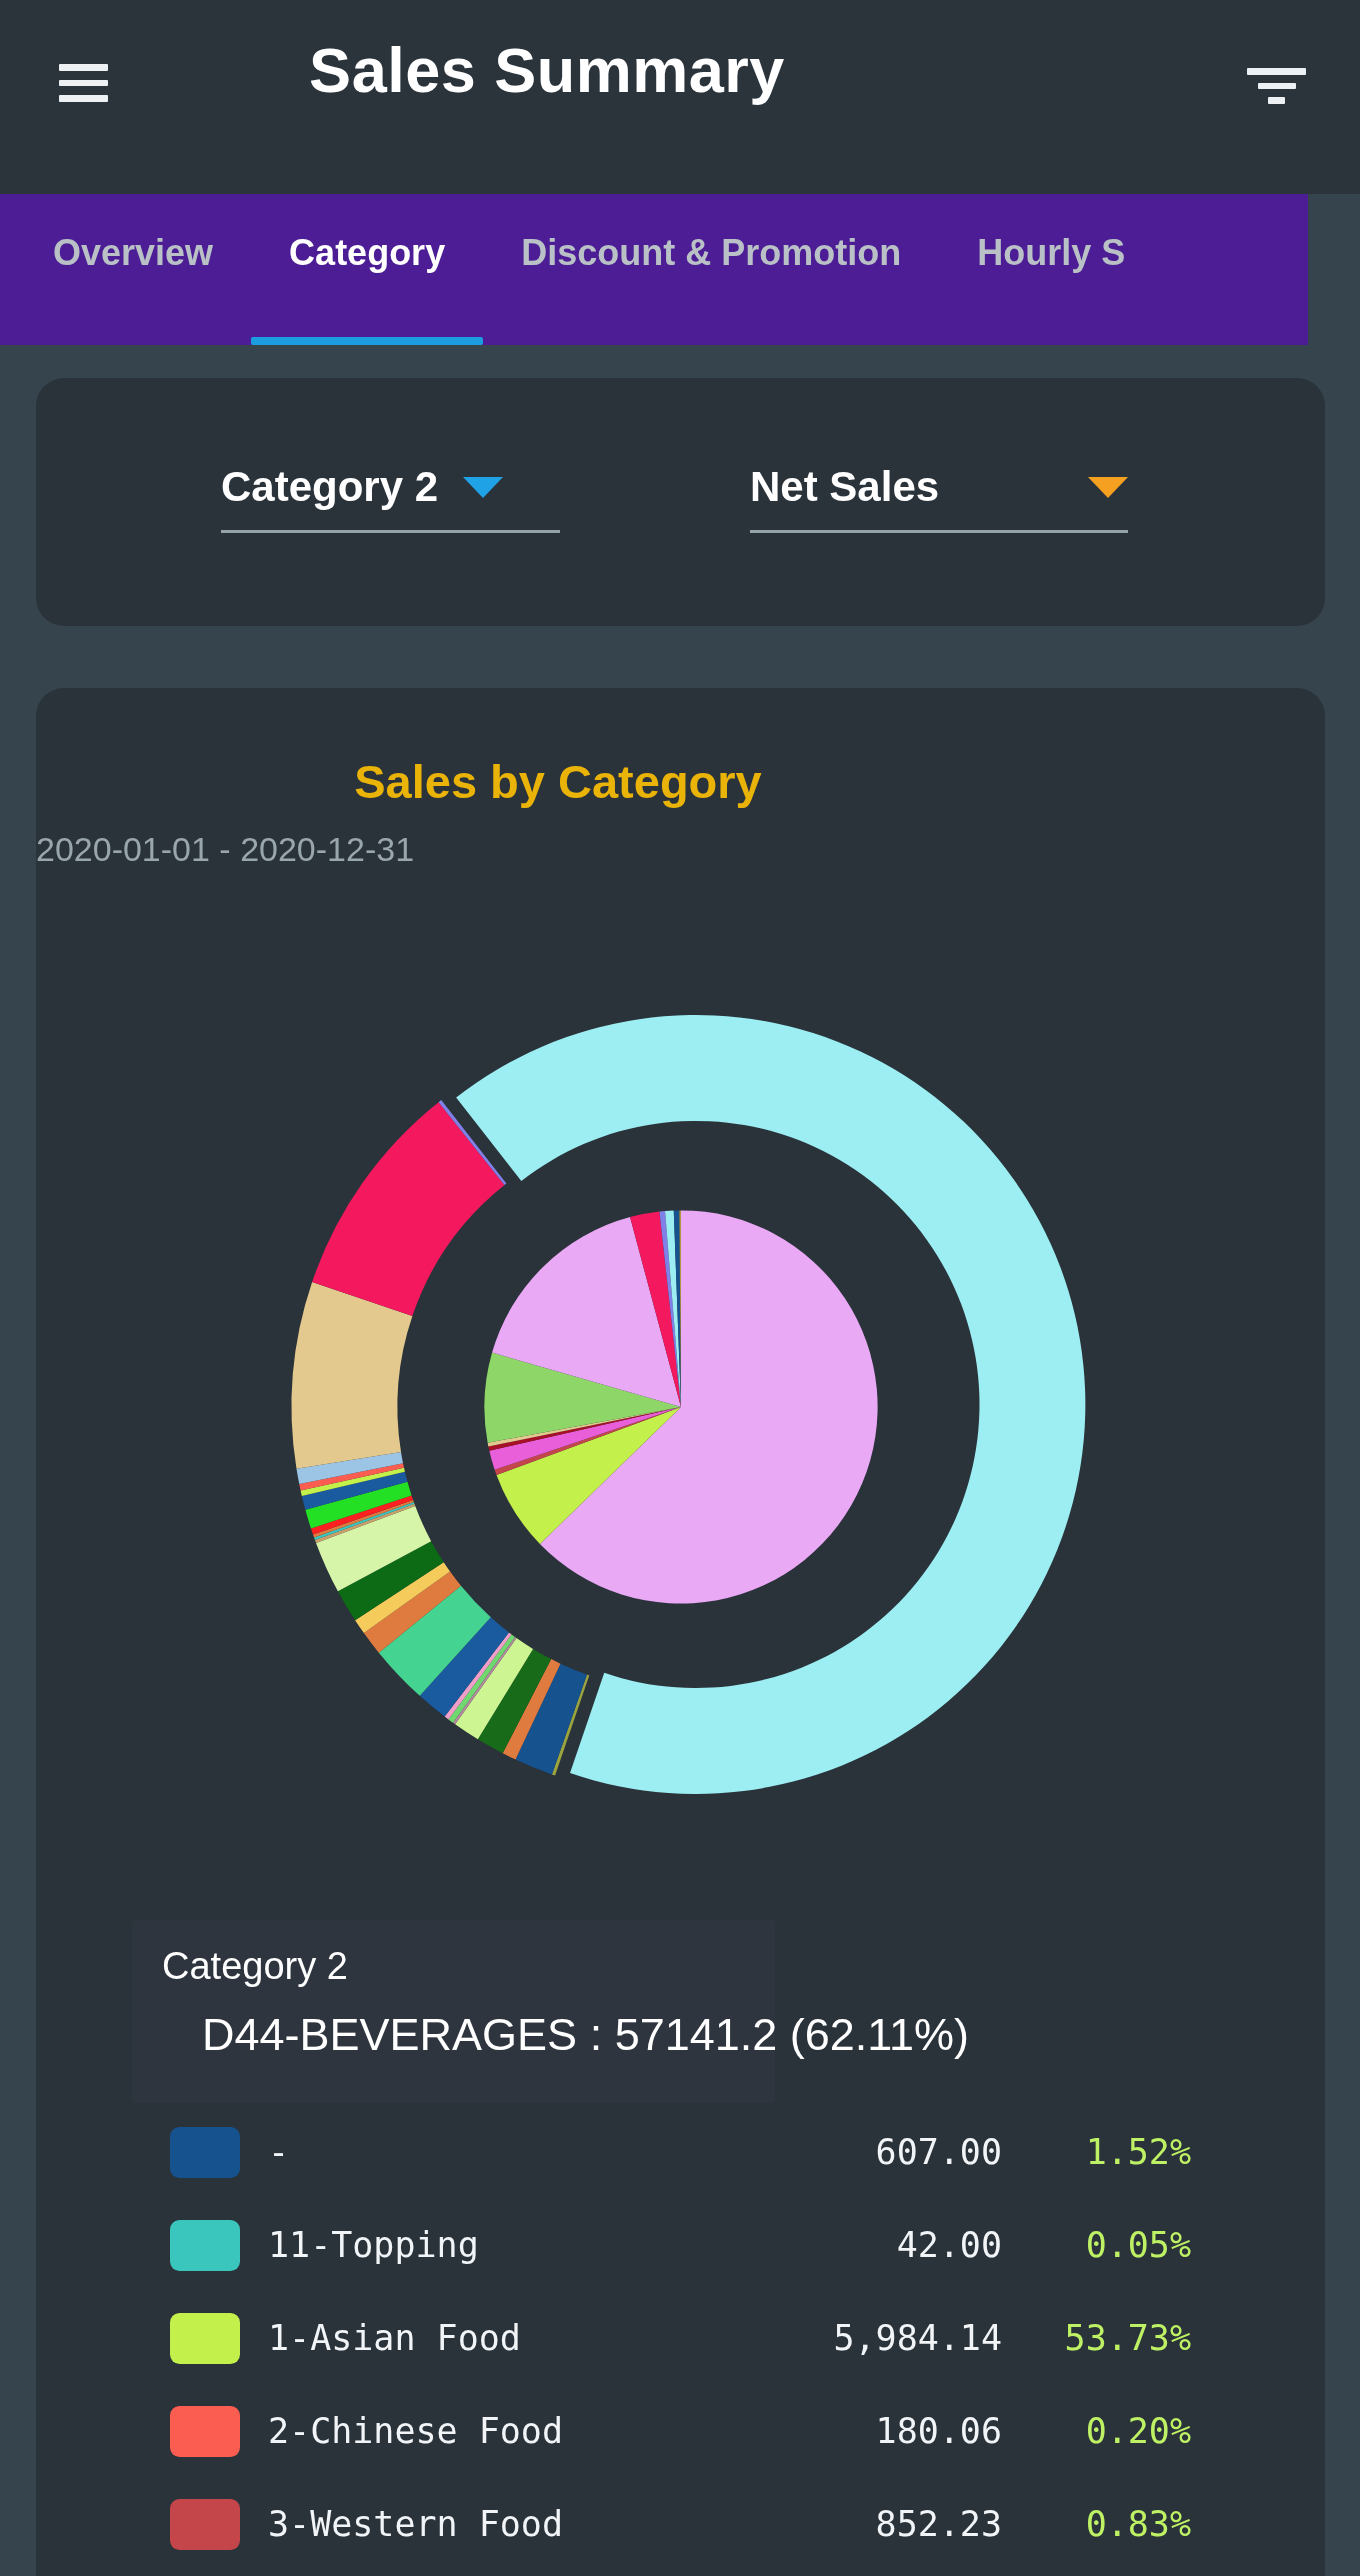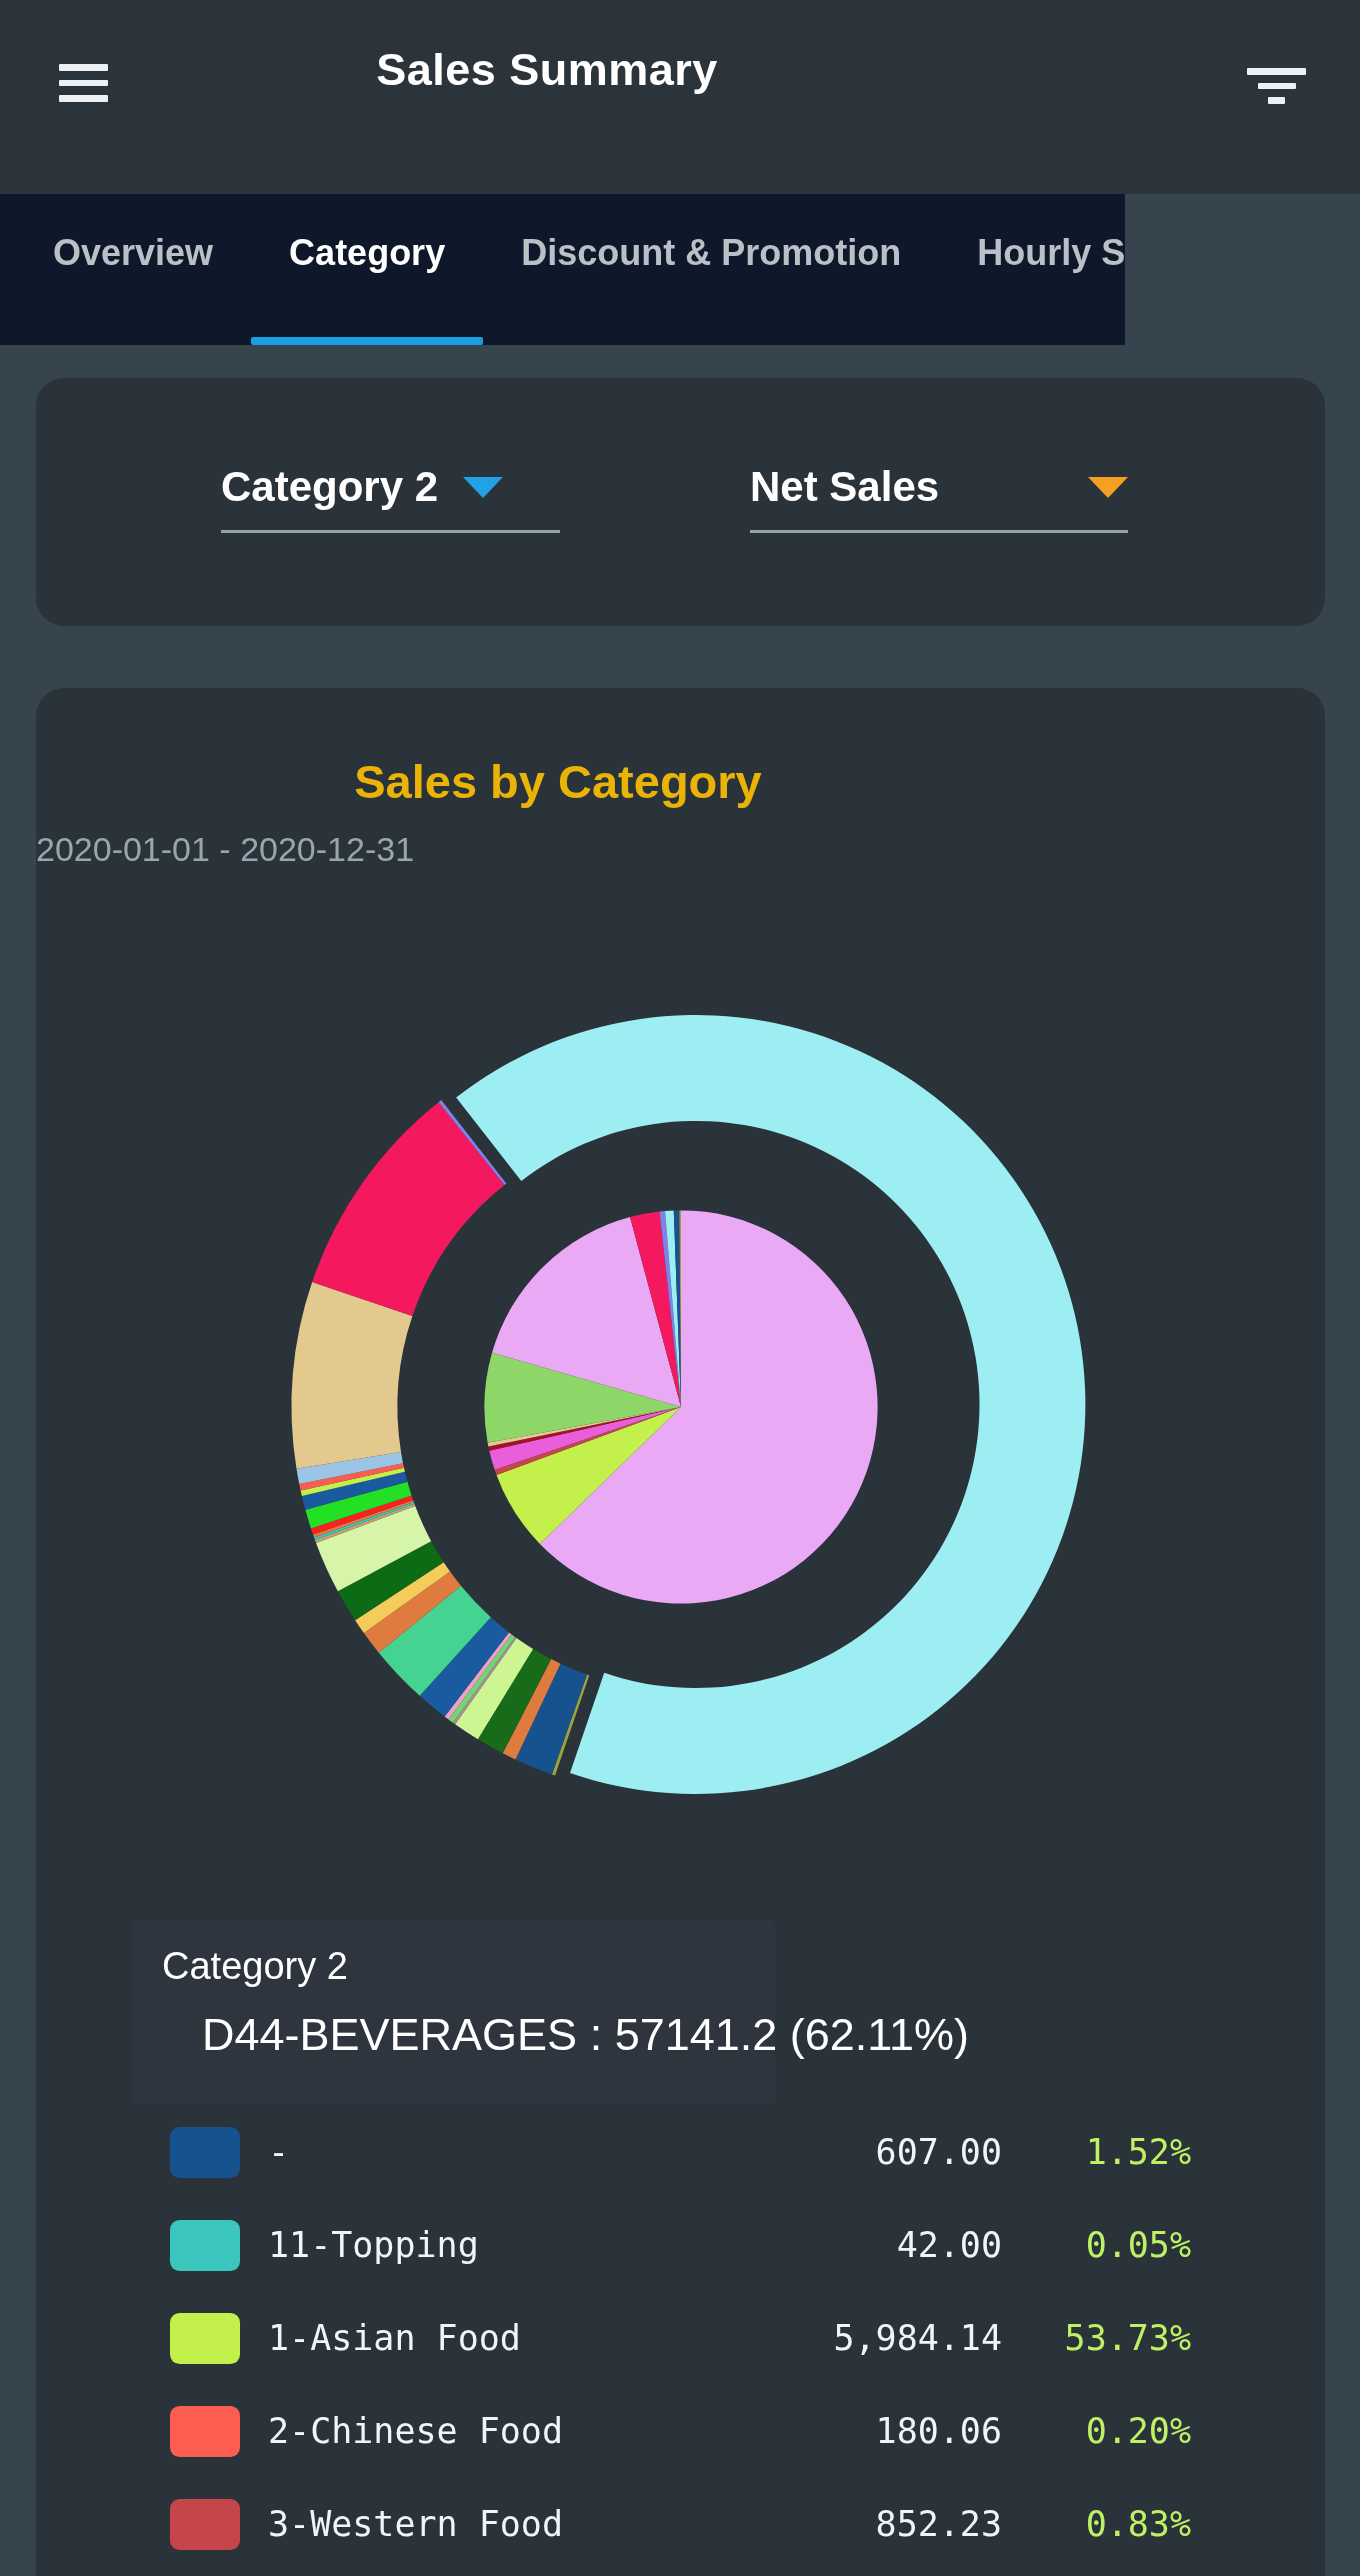--- a/index.html
+++ b/index.html
@@ -18,37 +18,37 @@
   }
   .menu-icon {
     position: absolute; left: 59px; top: 64px;
     width: 49px; height: 38px; display: flex; flex-direction: column;
     justify-content: space-between; cursor: pointer;
   }
   .menu-icon span { display: block; height: 6.6px; background: #eef1f3; border-radius: 0.9px; }
   .appbar-title {
     position: absolute; left: 0; top: 0; width: 1094px; height: 194px;
     display: flex; align-items: center; justify-content: center;
-    color: #ffffff; font-size: 45px; font-weight: bold; letter-spacing: 0.5px;
+    color: #ffffff; font-size: 63px; font-weight: bold; letter-spacing: 0.5px;
     padding-bottom: 55px;
   }
   .filter-icon {
     position: absolute; right: 55px; top: 68px;
     width: 59px; height: 36px; display: flex; flex-direction: column;
     align-items: center; justify-content: space-between; cursor: pointer;
   }
   .filter-icon i { display: block; height: 6.6px; background: #eef1f3; border-radius: 0.9px; }
   .filter-icon i:nth-child(1) { width: 59px; }
   .filter-icon i:nth-child(2) { width: 38px; }
   .filter-icon i:nth-child(3) { width: 17px; }
 
   
   .tabs {
-    position: absolute; left: 0; top: 194px; width: 1125px; height: 151px;
-    background: #0f172a; display: flex; align-items: flex-start; overflow: hidden;
+    position: absolute; left: 0; top: 194px; width: 1308px; height: 151px;
+    background: #4c1d95; display: flex; align-items: flex-start; overflow: hidden;
   }
   .tab {
     position: relative; height: 151px; display: flex; align-items: center;
     padding: 0 38px; color: #b9c1c7; font-size: 36px; font-weight: bold;
     white-space: nowrap; cursor: pointer;
     padding-bottom: 34px;
   }
   .tab.first { padding-left: 53px; }
   .tab.active { color: #ffffff; }
   .tab .underline {

